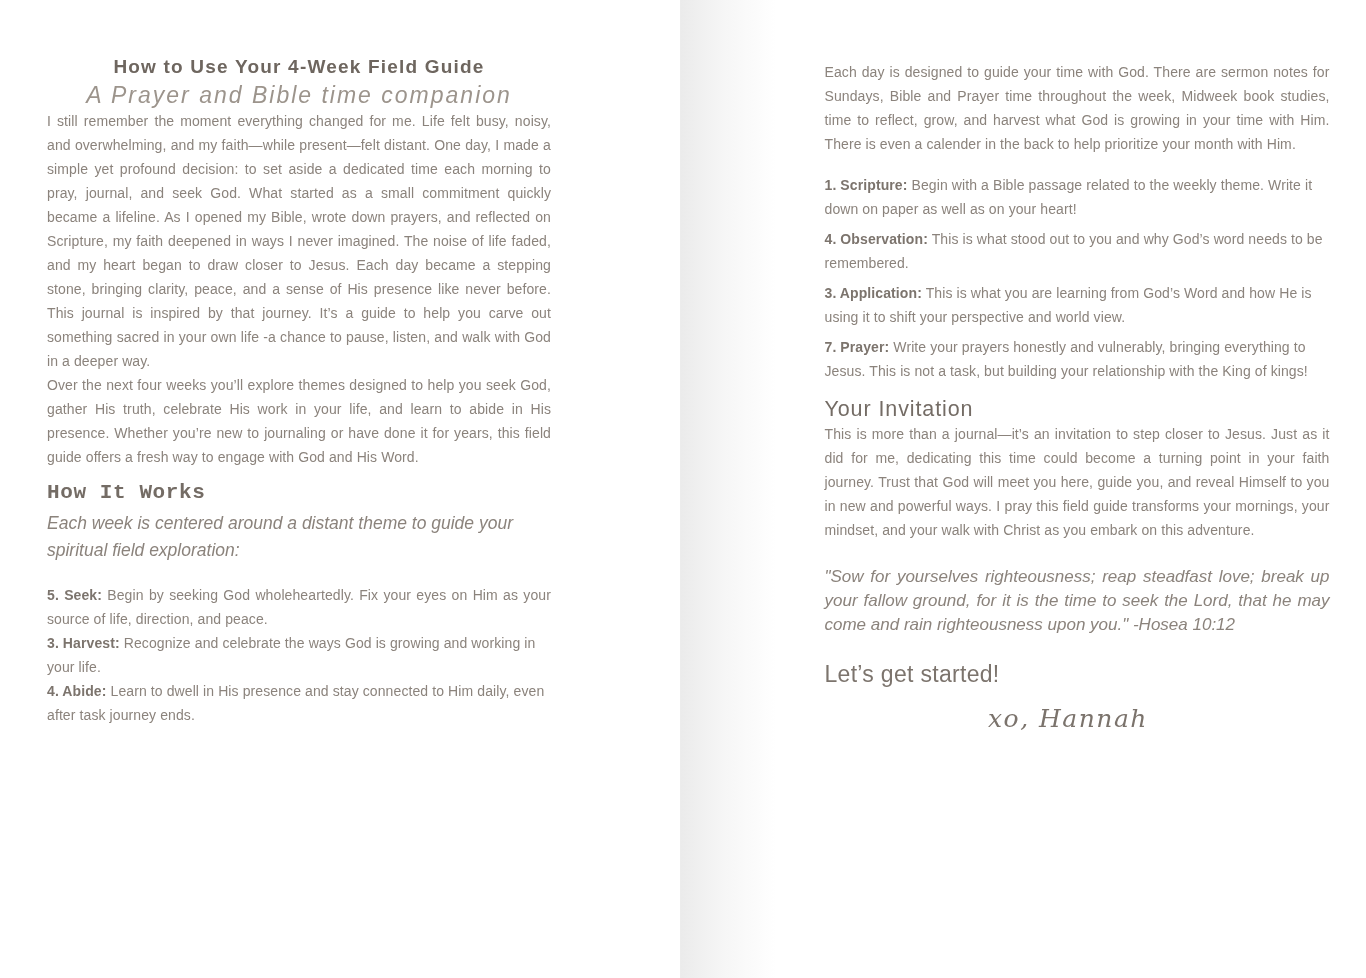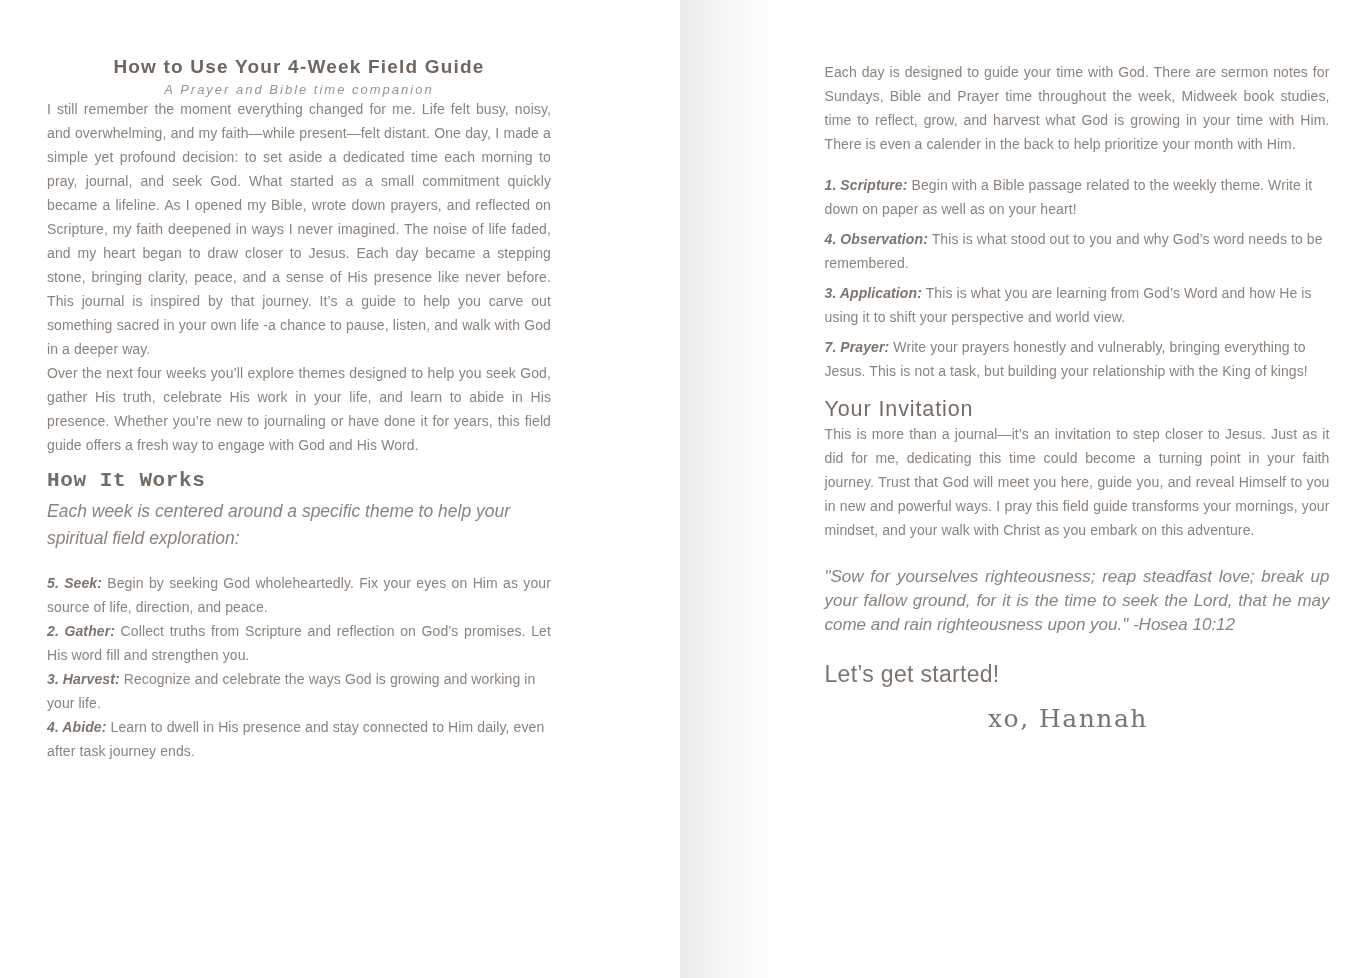--- a/index.html
+++ b/index.html
@@ -46,21 +46,21 @@
   h1.title {
     margin: 0;
     font-size: 19px;
     font-weight: 700;
     letter-spacing: 1.2px;
     color: #6e665f;
     text-align: center;
   }
   .subtitle {
     margin-top: 4px;
-    font-size: 13px;
+    font-size: 23px;
     font-style: italic;
     letter-spacing: 2px;
     color: #9c948c;
     text-align: center;
   }
   p.body {
     margin: 0;
     font-size: 14px;
     line-height: 24px;
     letter-spacing: 0.1px;
@@ -81,21 +81,21 @@
     margin: 6px 0 0 0;
     font-size: 17.5px;
     font-style: italic;
     line-height: 26.5px;
     color: #8b837c;
   }
   .steps { margin-top: 20px; }
   .steps .step { margin: 0; }
   .steps.soap { margin-top: 17px; }
   .steps.soap .step { margin-bottom: 6px; text-align: left; }
-  .lbl { font-weight: 700; color: #7c746d; font-style: italic; }
+  .lbl { font-weight: 700; color: #7c746d; }
 
   h2.invite {
     margin: 14px 0 0 0;
     font-size: 21.5px;
     font-weight: 400;
     letter-spacing: 0.9px;
     color: #746c65;
   }
   .quote {
     margin: 23px 0 0 0;
@@ -110,45 +110,45 @@
     font-size: 23px;
     font-weight: 400;
     letter-spacing: 0.3px;
     color: #7c746d;
   }
   .signature {
     margin-top: 16px;
     padding-right: 18px;
     text-align: center;
     font-family: "DejaVu Serif", "Liberation Serif", serif;
+    font-style: italic;
     font-size: 25px;
     letter-spacing: 1.5px;
     color: #7b736c;
   }
 </style>
 </head>
 <body>
 
 <div class="spread">
 
   <section class="page left">
     <div class="content cl">
       <h1 class="title">How to Use Your 4-Week Field Guide</h1>
       <div class="subtitle">A Prayer and Bible time companion</div>
 
       <p class="body just mt-intro">I still remember the moment everything changed for me. Life felt busy, noisy, and overwhelming, and my faith—while present—felt distant. One day, I made a simple yet profound decision: to set aside a dedicated time each morning to pray, journal, and seek God. What started as a small commitment quickly became a lifeline. As I opened my Bible, wrote down prayers, and reflected on Scripture, my faith deepened in ways I never imagined. The noise of life faded, and my heart began to draw closer to Jesus. Each day became a stepping stone, bringing clarity, peace, and a sense of His presence like never before. This journal is inspired by that journey. It’s a guide to help you carve out something sacred in your own life -a chance to pause, listen, and walk with God in a deeper way.</p>
 
       <p class="body just mt-para">Over the next four weeks you’ll explore themes designed to help you seek God, gather His truth, celebrate His work in your life, and learn to abide in His presence. Whether you’re new to journaling or have done it for years, this field guide offers a fresh way to engage with God and His Word.</p>
 
       <h2 class="section">How It Works</h2>
-      <p class="italic-note">Each week is centered around a specific theme to help your spiritual field exploration:</p>
+      <p class="italic-note">Each week is centered around a distant theme to guide your spiritual field exploration:</p>
 
       <div class="steps">
         <p class="body just step"><span class="lbl">5. Seek:</span> <span>Begin by seeking God wholeheartedly. Fix your eyes on Him as your source of life, direction, and peace.</span></p>
-        <p class="body just step"><span class="lbl">2. Gather:</span> <span>Collect truths from Scripture and reflection on God’s promises. Let His word fill and strengthen you.</span></p>
         <p class="body step"><span class="lbl">3. Harvest:</span> <span>Recognize and celebrate the ways God is growing and working in your life.</span></p>
         <p class="body step"><span class="lbl">4. Abide:</span> <span>Learn to dwell in His presence and stay connected to Him daily, even after task journey ends.</span></p>
       </div>
     </div>
   </section>
 
   <section class="page right">
     <div class="content cr">
       <p class="body just">Each day is designed to guide your time with God. There are sermon notes for Sundays, Bible and Prayer time throughout the week, Midweek book studies, time to reflect, grow, and harvest what God is growing in your time with Him. There is even a calender in the back to help prioritize your month with Him.</p>
 

